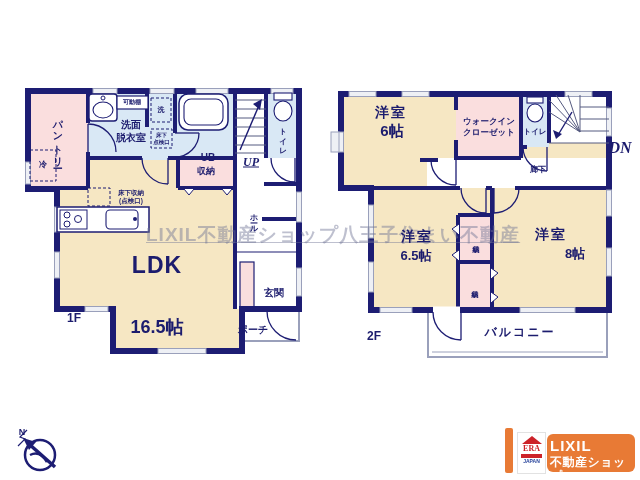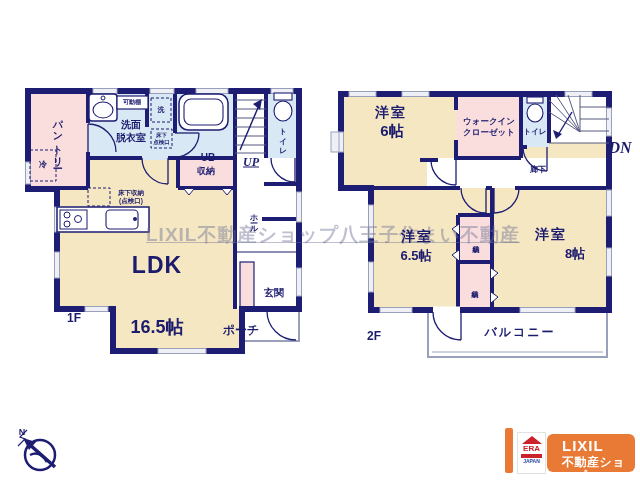--- a/index.html
+++ b/index.html
@@ -12,25 +12,25 @@
   .updn{font-family:"Liberation Serif","DejaVu Serif",serif;font-style:italic;font-weight:bold;}
   #watermark{position:absolute;left:146px;top:222px;font-size:19px;font-weight:bold;
              color:rgba(110,115,148,0.45);white-space:nowrap;letter-spacing:1px;z-index:2;text-decoration:underline;}
   
   #logo{position:absolute;left:505px;top:428px;width:130px;height:46px;z-index:4;}
   #logo-bar{position:absolute;left:0;top:0;width:8px;height:45px;background:#e87a35;border-radius:2px;}
   #era-box{position:absolute;left:12px;top:4px;width:27px;height:40px;background:#fff;
            border:1px solid #e2e2e2;display:flex;flex-direction:column;align-items:center;}
   #era-roof{width:0;height:0;margin-top:3px;border-left:10px solid transparent;
             border-right:10px solid transparent;border-bottom:8px solid #cc2229;}
-  #era-name{color:#cc2229;font-weight:bold;font-size:8px;line-height:1;margin-top:1px;}
+  #era-name{color:#cc2229;font-weight:bold;font-size:8px;line-height:1;margin-top:1px;font-family:Liberation Serif, serif;}
   #era-band{width:21px;height:4px;background:#cc2229;margin-top:1px;}
   #era-country{color:#27439b;font-weight:bold;font-size:5px;line-height:1;margin-top:1px;}
   #brand-box{position:absolute;left:42px;top:6px;width:88px;height:38px;background:#e87a35;
-             border-radius:6px;color:#fff;padding:4px 0 0 15px;box-sizing:border-box;}
+             border-radius:6px;color:#fff;padding:4px 0 0 3px;box-sizing:border-box;}
   #brand-name{font-size:15px;font-weight:bold;line-height:1.1;letter-spacing:1px;}
   #brand-sub{font-size:12px;font-weight:bold;line-height:1.2;letter-spacing:0.5px;}
 </style>
 </head>
 <body>
 
 <div id="stage">
 
 <svg id="plan-svg" width="640" height="480" viewBox="0 0 640 480">
 
@@ -247,21 +247,21 @@
 <div class="lbl" style="left:208px;top:144px;font-size:10px;margin-top:14px;">UB</div>
 <div class="lbl vert" style="left:283px;top:137px;font-size:7.5px;">トイレ</div>
 <div class="lbl updn" style="left:251px;top:162px;font-size:12px;text-decoration:underline;">UP</div>
 <div class="lbl" style="left:206px;top:172px;font-size:9px;">収納</div>
 <div class="lbl" style="left:131px;top:197px;font-size:6.5px;line-height:1.3;">床下収納
 (点検口)</div>
 <div class="lbl" style="left:157px;top:265px;font-size:23px;letter-spacing:1px;">LDK</div>
 <div class="lbl" style="left:157px;top:286px;font-size:18px;margin-top:41px;">16.5帖</div>
 <div class="lbl vert" style="left:253px;top:219px;font-size:8px;">ホール</div>
 <div class="lbl" style="left:274px;top:293px;font-size:10px;font-family:Liberation Serif, serif;">玄関</div>
-<div class="lbl" style="left:241px;top:330px;font-size:12px;">ポーチ</div>
+<div class="lbl" style="left:253px;top:330px;font-size:10px;">ポーチ</div>
 <div class="lbl" style="left:74px;top:318px;font-size:12px;">1F</div>
 
 <div class="lbl" style="left:391px;top:113px;font-size:14px;letter-spacing:2px;">洋室</div>
 <div class="lbl" style="left:392px;top:131px;font-size:15px;">6帖</div>
 <div class="lbl" style="left:489px;top:127px;font-size:8.5px;line-height:1.3;">ウォークイン
 クローゼット</div>
 <div class="lbl" style="left:535px;top:132px;font-size:7.5px;">トイレ</div>
 <div class="lbl updn" style="left:596px;top:148px;font-size:16px;margin-left:24px;">DN</div>
 <div class="lbl" style="left:538px;top:170px;font-size:8px;">廊下</div>
 <div class="lbl" style="left:417px;top:237px;font-size:14px;letter-spacing:2px;">洋室</div>

